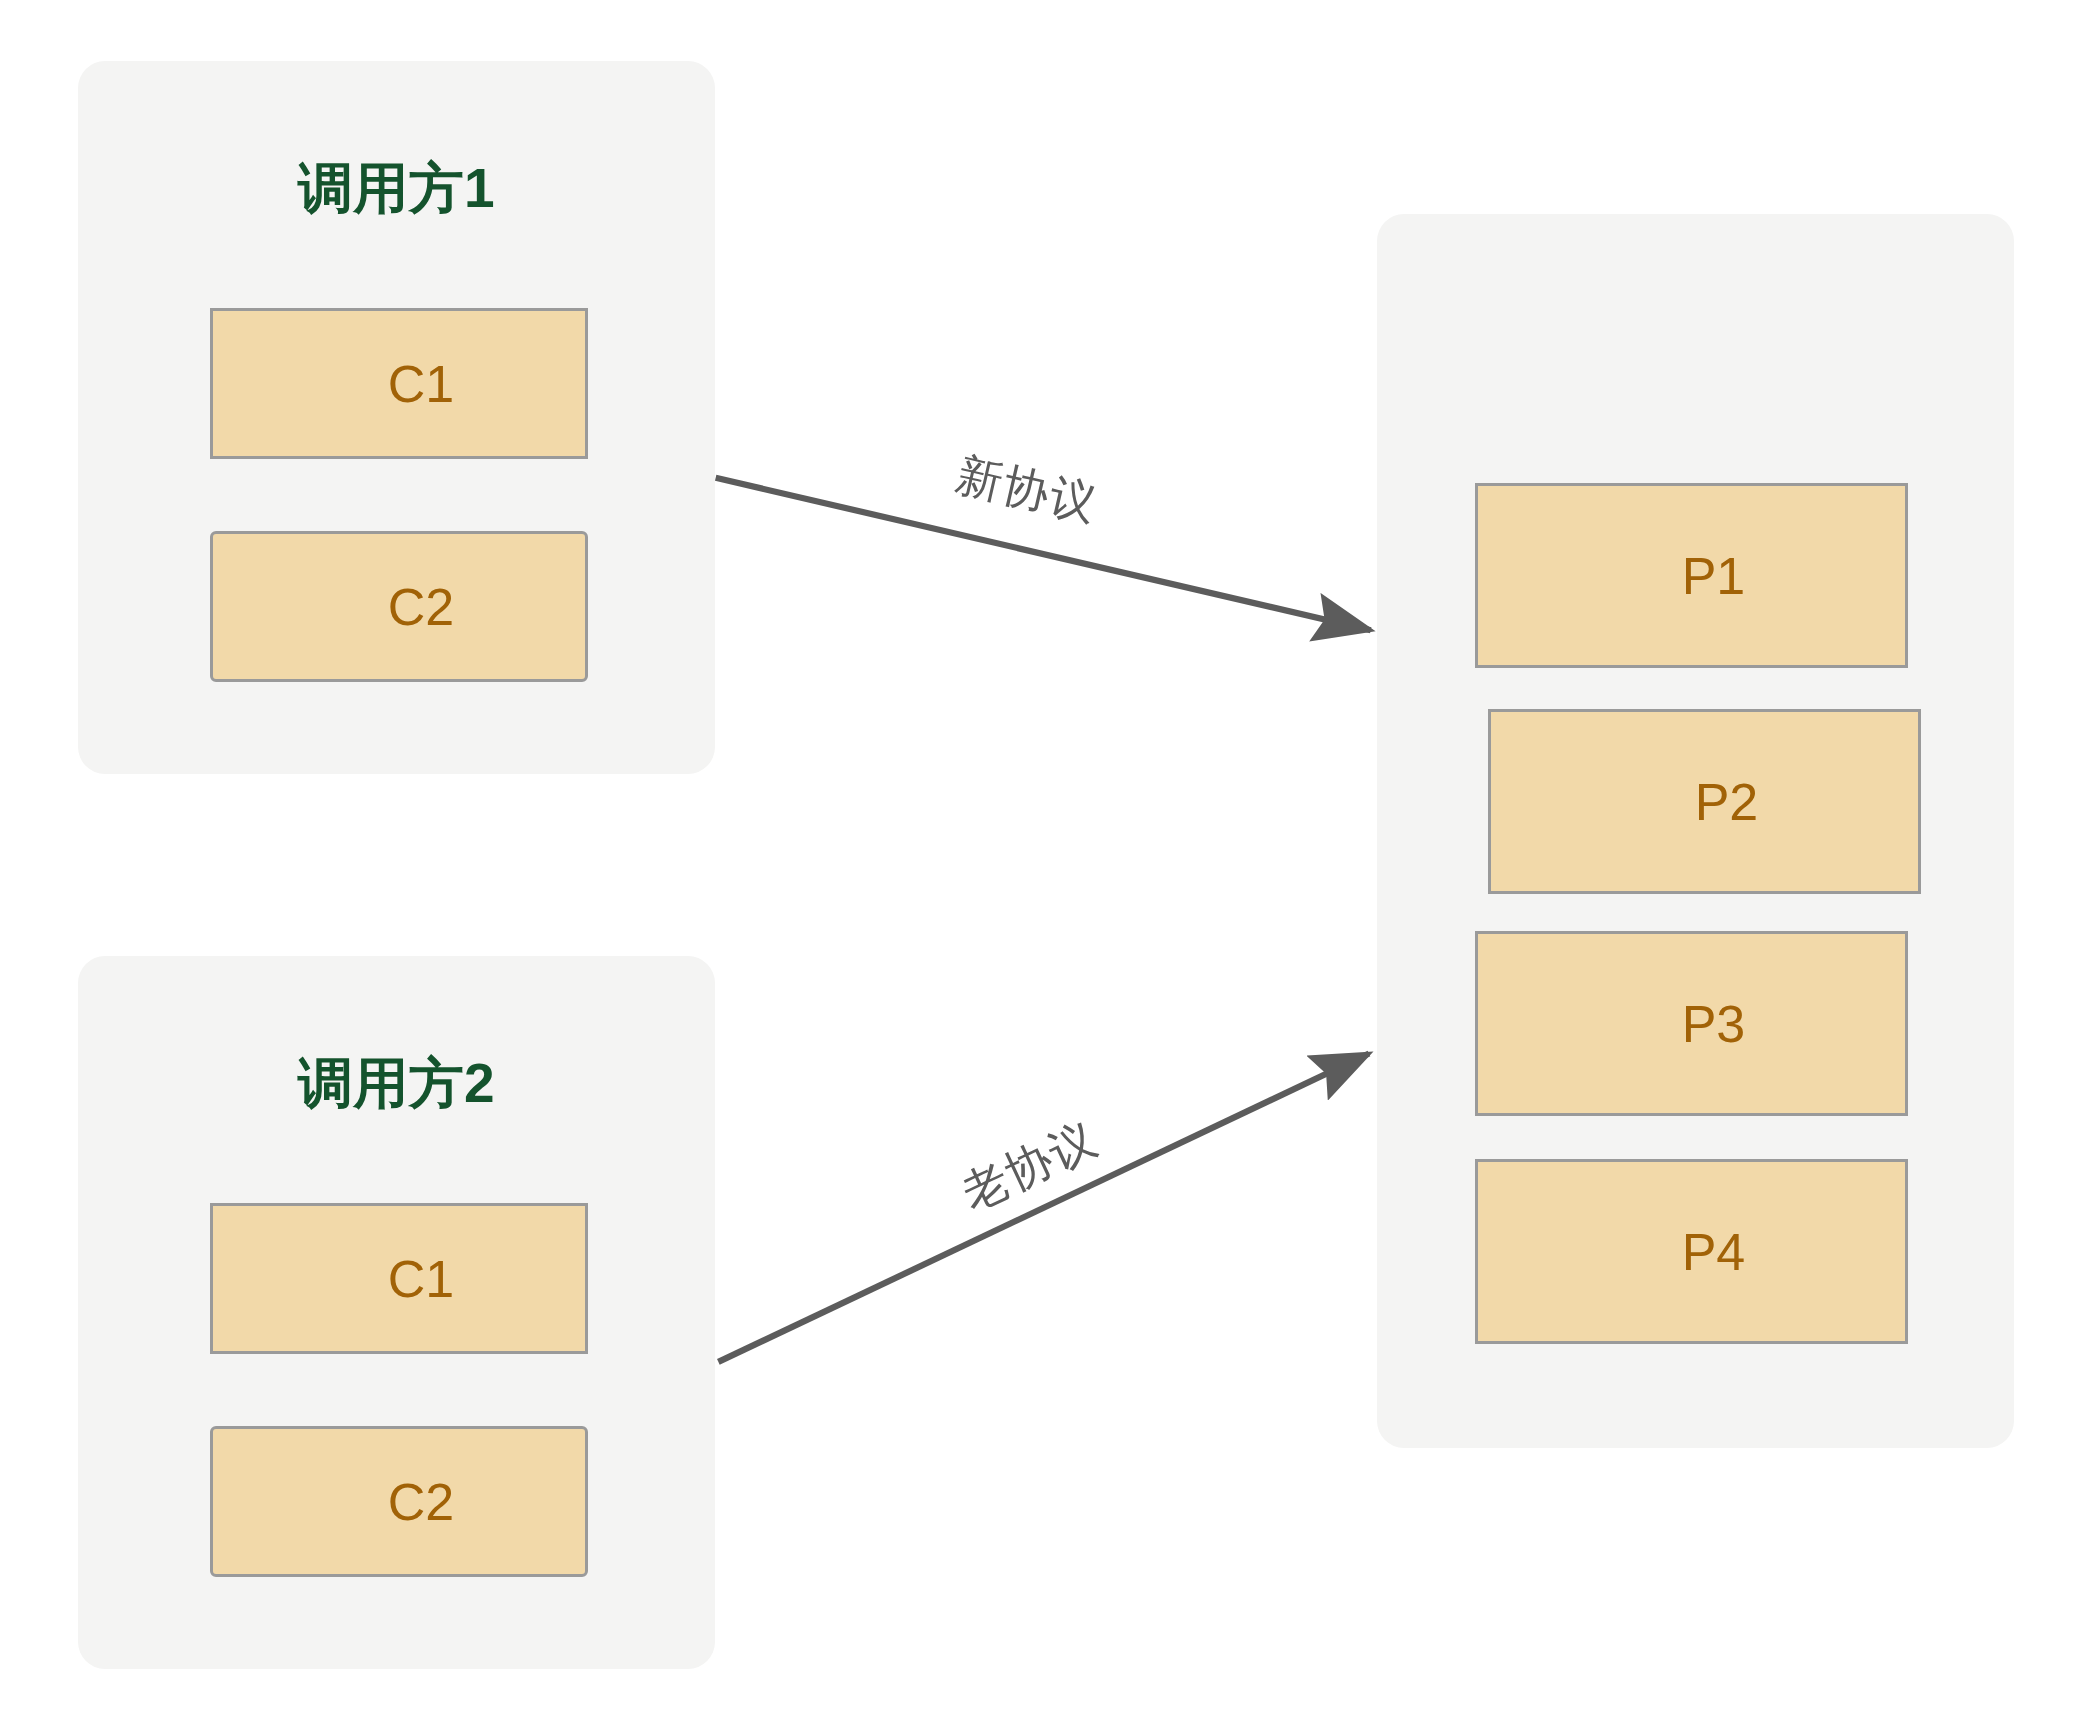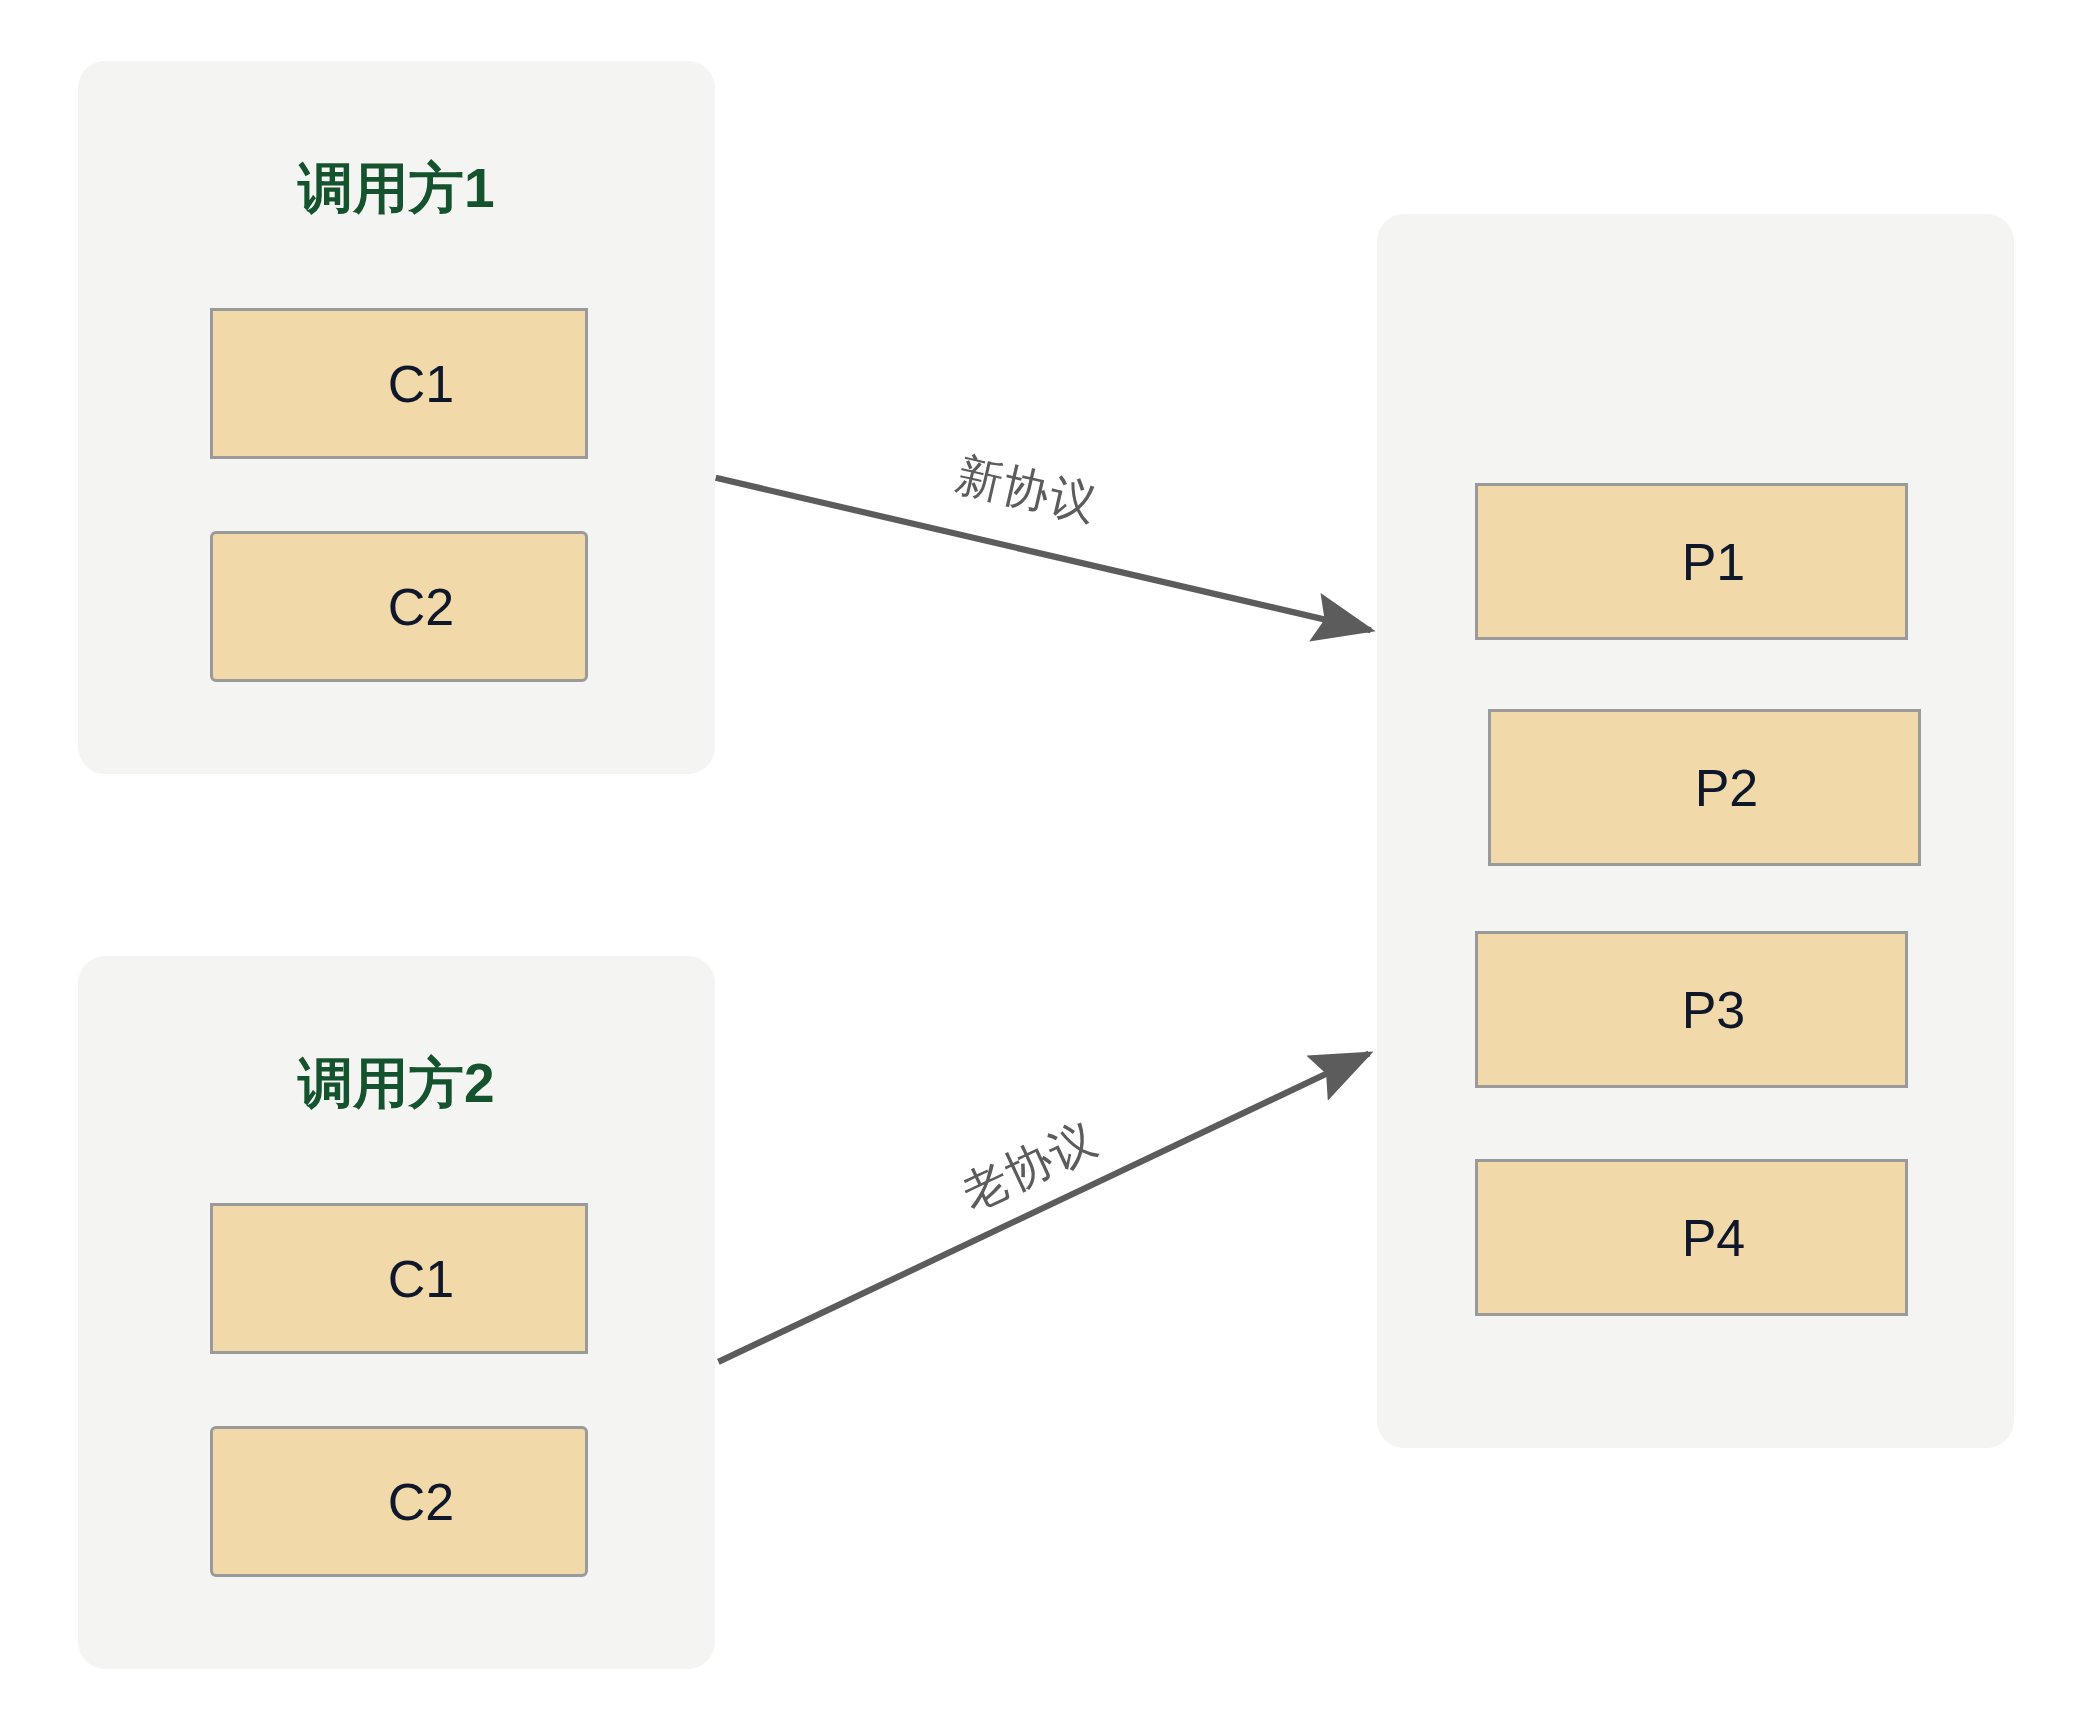--- a/index.html
+++ b/index.html
@@ -53,39 +53,39 @@
 
   
   .cbox {
     position: absolute;
     background: #F2D9A9;
     border: 3.6px solid #9A9A9A;
     box-sizing: border-box;
     display: flex;
     align-items: center;
     justify-content: center;
-    color: #0f172a;
+    color: #a16207;
     font-size: 52px;
     line-height: 1;
     padding-left: 44px;
   }
   
   .cbox.caller-box {
     left: 132px;
     width: 378px;
     height: 151px;
   }
   .caller-box.slot-0 { top: 247px; }
   .caller-box.slot-1 { top: 470px; border-radius: 6px; }
 
   
   .cbox.provider-box {
     left: 98px;
     width: 433px;
-    height: 157px;
+    height: 185px;
   }
   .provider-box.slot-0 { top: 269px; }
   .provider-box.slot-1 { top: 495px; margin-left: 13px; }
   .provider-box.slot-2 { top: 717px; }
   .provider-box.slot-3 { top: 945px; }
 
   
   #arrow-layer {
     position: absolute;
     left: 0; top: 0;

